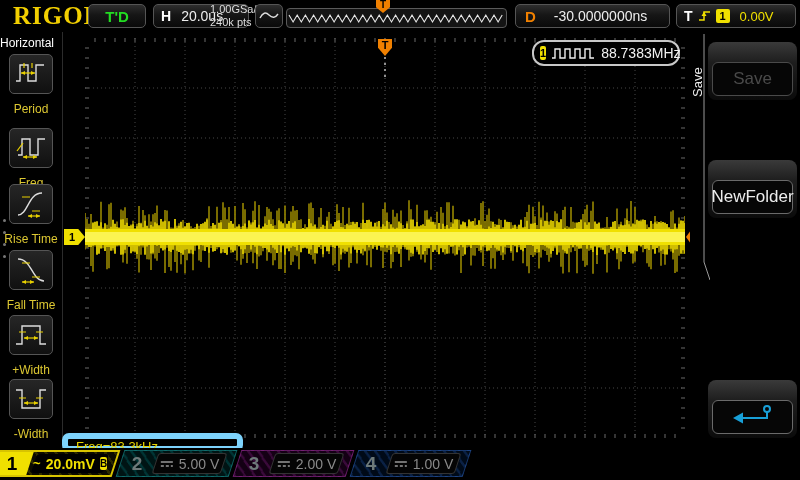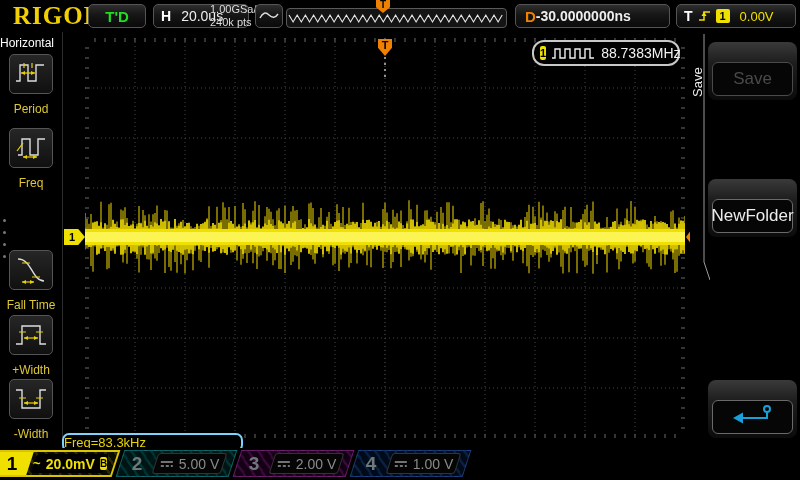--- a/index.html
+++ b/index.html
@@ -21,21 +21,21 @@
   #h-box .hv{color:#eee;font-size:14px;margin-left:10px;}
   #srate{left:210px;top:3px;font-size:11px;line-height:13px;color:#ddd;}
   #waveicon-box{left:255px;width:28px;justify-content:center;}
   #preview{left:286px;top:8px;width:219px;height:18px;background:#141414;
            border:1px solid #5a5a5a;border-radius:4px;}
   #ptrig{left:376px;top:0px;width:14px;height:13px;background:#f08000;
          clip-path:polygon(0 0,100% 0,100% 55%,50% 100%,0 55%);
          color:#000;font-size:10px;font-weight:bold;text-align:center;line-height:10px;}
   #d-box{left:515px;width:155px;}
   #d-box .dl{color:#f08000;font-weight:bold;font-size:15px;margin-left:9px;}
-  #d-box .dv{color:#eee;font-size:14px;font-weight:bold;}
+  #d-box .dv{color:#eee;font-size:14px;margin-left:18px;}
   #t-box{left:676px;width:120px;}
   #t-box .tl{color:#fff;font-weight:bold;font-size:14px;margin-left:7px;}
   #t-box .src{background:#f0e000;color:#000;font-weight:bold;font-size:11px;
               width:14px;height:14px;border-radius:2px;text-align:center;line-height:14px;margin-left:5px;}
   #t-box .lvl{color:#f0e000;font-size:13px;margin-left:10px;}
 
   
   #leftmenu{left:0;top:32px;width:62px;height:416px;background:#000;border-right:1px solid #2c2c2c;}
   #lm-title{left:0;top:4px;width:62px;text-align:left;color:#fff;font-size:12px;}
   .lm-item{position:absolute;left:0;width:62px;text-align:center;cursor:pointer;}
@@ -56,22 +56,22 @@
           clip-path:polygon(0 0,68% 0,100% 50%,68% 100%,0 100%);
           color:#000;font-weight:bold;font-size:11px;text-align:left;line-height:16px;padding-left:5px;box-sizing:border-box;}
   #trmark{left:686px;top:229px;width:18px;height:16px;background:#f08000;
           clip-path:polygon(0 50%,32% 0,100% 0,100% 100%,32% 100%);
           color:#000;font-weight:bold;font-size:10px;text-align:right;line-height:16px;padding-right:3px;box-sizing:border-box;}
   #fcounter{left:532px;top:40px;width:148px;height:26px;background:#000;
             border:2px solid #c8c8c8;border-radius:12px;display:flex;align-items:center;box-sizing:border-box;}
   #fcounter .src{background:#f0e000;color:#000;font-weight:bold;font-size:11px;
                  width:14px;height:14px;border-radius:2px;text-align:center;line-height:14px;margin-left:6px;}
   #fcounter .val{color:#f2f2f2;font-size:14px;margin-left:6px;}
-  #hwfreq{left:62px;top:433px;width:181px;height:19px;background:#000;border:2px solid #7dd3fc;
-          border-radius:7px;box-sizing:border-box;color:#e8d400;font-size:13px;line-height:16px;padding-left:0;}
+  #hwfreq{left:62px;top:433px;width:181px;height:19px;background:#000;border:6px solid #7dd3fc;
+          border-radius:7px;box-sizing:border-box;color:#e8d400;font-size:13px;line-height:16px;padding-left:8px;}
 
   
   #rightmenu{left:690px;top:32px;width:110px;height:416px;background:#000;}
   #save-tab{position:absolute;left:0px;top:22px;width:14px;height:56px;color:#eee;font-size:13px;
             writing-mode:vertical-rl;transform:rotate(180deg);text-align:center;}
   .rbtn{position:absolute;left:18px;width:89px;height:58px;border-radius:8px;
         background:linear-gradient(#3a3a3a,#1e1e1e 35%,#0b0b0b);cursor:pointer;}
   .rbtn .inner{position:absolute;left:4px;right:4px;top:20px;bottom:4px;background:#060606;
                border:1px solid #6a6a6a;border-radius:6px;display:flex;align-items:center;justify-content:center;}
   .rbtn .lbl{font-size:17px;color:#ececec;}
@@ -187,20 +187,32 @@
     <div class="lm-label">Freq</div>
   </div>
 
   <div class="lm-dots" style="top:178px">
       <i></i>
       <i></i>
       <i></i>
       <i></i>
     </div>
 
+  <div class="lm-item" style="top:152px">
+    <div class="lm-icon">
+      <svg width="34" height="30" viewBox="0 0 34 30">
+          <path d="M4,26 C14,26 14,4 28,4" fill="none" stroke="#ddd" stroke-width="1.4"></path>
+          <path d="M8,8 H16 M18,22 H26" stroke="#e8d000" stroke-width="1.2"></path>
+          <path d="M14,27 H26" stroke="#e8d000" stroke-width="1.2"></path>
+          <polygon points="14,27 18,25 18,29" fill="#e8d000"></polygon>
+          <polygon points="26,27 22,25 22,29" fill="#e8d000"></polygon>
+        </svg>
+    </div>
+    <div class="lm-label">Rise Time</div>
+  </div>
 
   <div class="lm-item" style="top:218px">
     <div class="lm-icon">
       <svg width="34" height="30" viewBox="0 0 34 30">
           <path d="M4,4 C18,4 18,26 30,26" fill="none" stroke="#ddd" stroke-width="1.4"></path>
           <path d="M8,8 H16 M18,22 H26" stroke="#e8d000" stroke-width="1.2"></path>
           <path d="M8,27 H20" stroke="#e8d000" stroke-width="1.2"></path>
           <polygon points="8,27 12,25 12,29" fill="#e8d000"></polygon>
           <polygon points="20,27 16,25 16,29" fill="#e8d000"></polygon>
         </svg>
@@ -1080,21 +1092,21 @@
   <svg class="abs" style="left:0;top:0" width="20" height="260" viewBox="0 0 20 260">
     <path d="M14,2 V230 L20,248" fill="none" stroke="#999" stroke-width="1"></path>
   </svg>
   <div id="save-tab">Save</div>
 
   <div class="rbtn disabled" style="top:10px">
     <div class="inner">
         <span class="lbl">Save</span>
       </div>
   </div>
-  <div class="rbtn" style="top:147px">
+  <div class="rbtn" style="top:128px">
     <div class="inner">
         <span class="lbl">NewFolder</span>
       </div>
   </div>
   <div class="rbtn" style="top:348px">
     <div class="inner">
       <span>
         <svg width="42" height="22" viewBox="0 0 42 22">
             <circle cx="35" cy="5" r="3" fill="none" stroke="#18a0d8" stroke-width="2"></circle>
             <path d="M35,8 V14 H9" fill="none" stroke="#18a0d8" stroke-width="2"></path>

